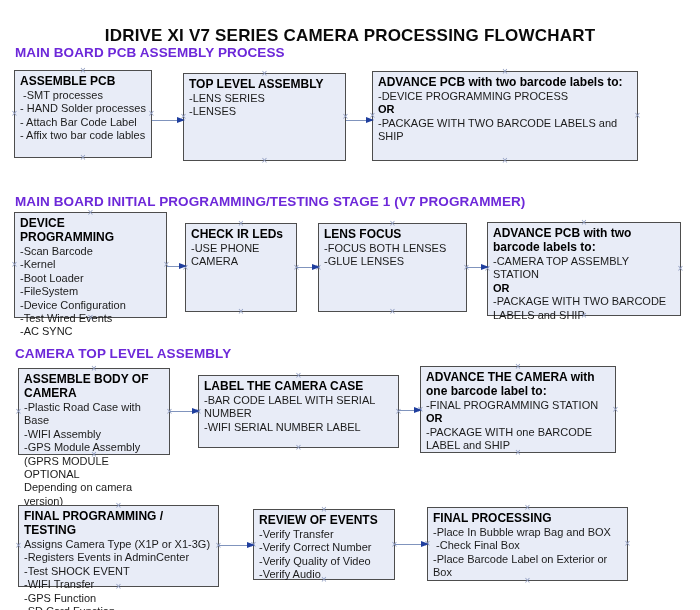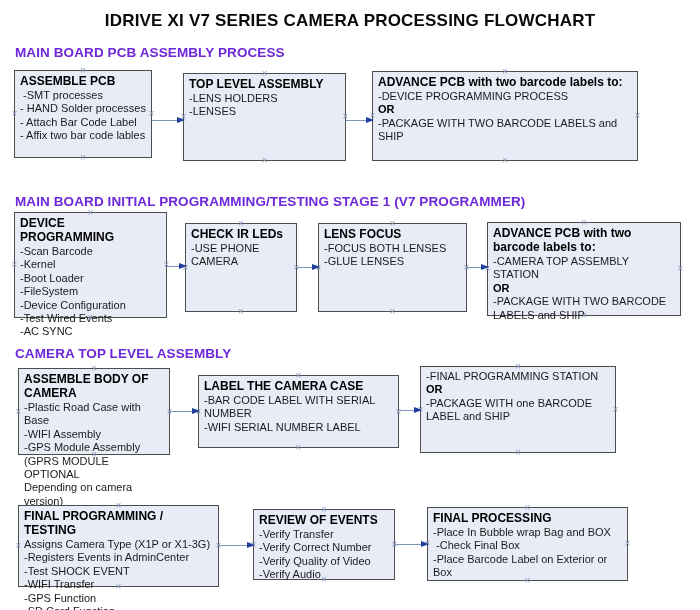--- a/index.html
+++ b/index.html
@@ -10,21 +10,21 @@
     --handle:#8f9cc0;
     --text:#000000;
   }
   html,body{margin:0;padding:0;background:#ffffff;}
   .canvas{
     position:relative;width:700px;height:610px;background:#ffffff;
     font-family:"Liberation Sans","DejaVu Sans",sans-serif;color:var(--text);
     overflow:hidden;
   }
   .main-title{
-    position:absolute;top:11px;left:0;width:100%;text-align:center;
+    position:absolute;top:26px;left:0;width:100%;text-align:center;
     font-size:17px;font-weight:bold;color:#0a0a0a;letter-spacing:0.2px;
   }
   .sec-heading{
     position:absolute;left:15px;font-size:13.5px;font-weight:bold;color:#6d28d9;
     white-space:nowrap;letter-spacing:0.1px;
   }
   .box{
     position:absolute;box-sizing:border-box;
     background:var(--box-fill);border:1.5px solid var(--box-border);
     padding:3px 5px 2px 5px;
@@ -71,21 +71,21 @@
         <div class="line">- Affix two bar code lables</div>
       </div>
   <span class="cp cp-top">×</span>
       <span class="cp cp-bottom">×</span>
       <span class="cp cp-left">×</span>
       <span class="cp cp-right">×</span>
     </div>
   <div class="box" style="left:183px;top:73px;width:163px;height:88px">
     <div class="box-title">TOP LEVEL ASSEMBLY</div>
     <div class="box-lines">
-        <div class="line">-LENS HOLDERS</div>
+        <div class="line">-LENS SERIES</div>
         <div class="line">-LENSES</div>
       </div>
   <span class="cp cp-top">×</span>
       <span class="cp cp-bottom">×</span>
       <span class="cp cp-left">×</span>
       <span class="cp cp-right">×</span>
     </div>
   <div class="box" style="left:372px;top:71px;width:266px;height:90px">
     <div class="box-title">ADVANCE PCB with two barcode labels to:</div>
     <div class="box-lines">
@@ -179,20 +179,21 @@
     <div class="box-lines">
         <div class="line">-BAR CODE LABEL WITH SERIAL NUMBER</div>
         <div class="line">-WIFI SERIAL NUMBER LABEL</div>
       </div>
   <span class="cp cp-top">×</span>
       <span class="cp cp-bottom">×</span>
       <span class="cp cp-left">×</span>
       <span class="cp cp-right">×</span>
     </div>
   <div class="box" style="left:420px;top:366px;width:196px;height:87px">
+    <div class="box-title">ADVANCE THE CAMERA with one barcode label to:</div>
     <div class="box-lines">
         <div class="line">-FINAL PROGRAMMING STATION</div>
         <div class="line bold">OR</div>
         <div class="line">-PACKAGE WITH one BARCODE LABEL and SHIP</div>
       </div>
   <span class="cp cp-top">×</span>
       <span class="cp cp-bottom">×</span>
       <span class="cp cp-left">×</span>
       <span class="cp cp-right">×</span>
     </div>

